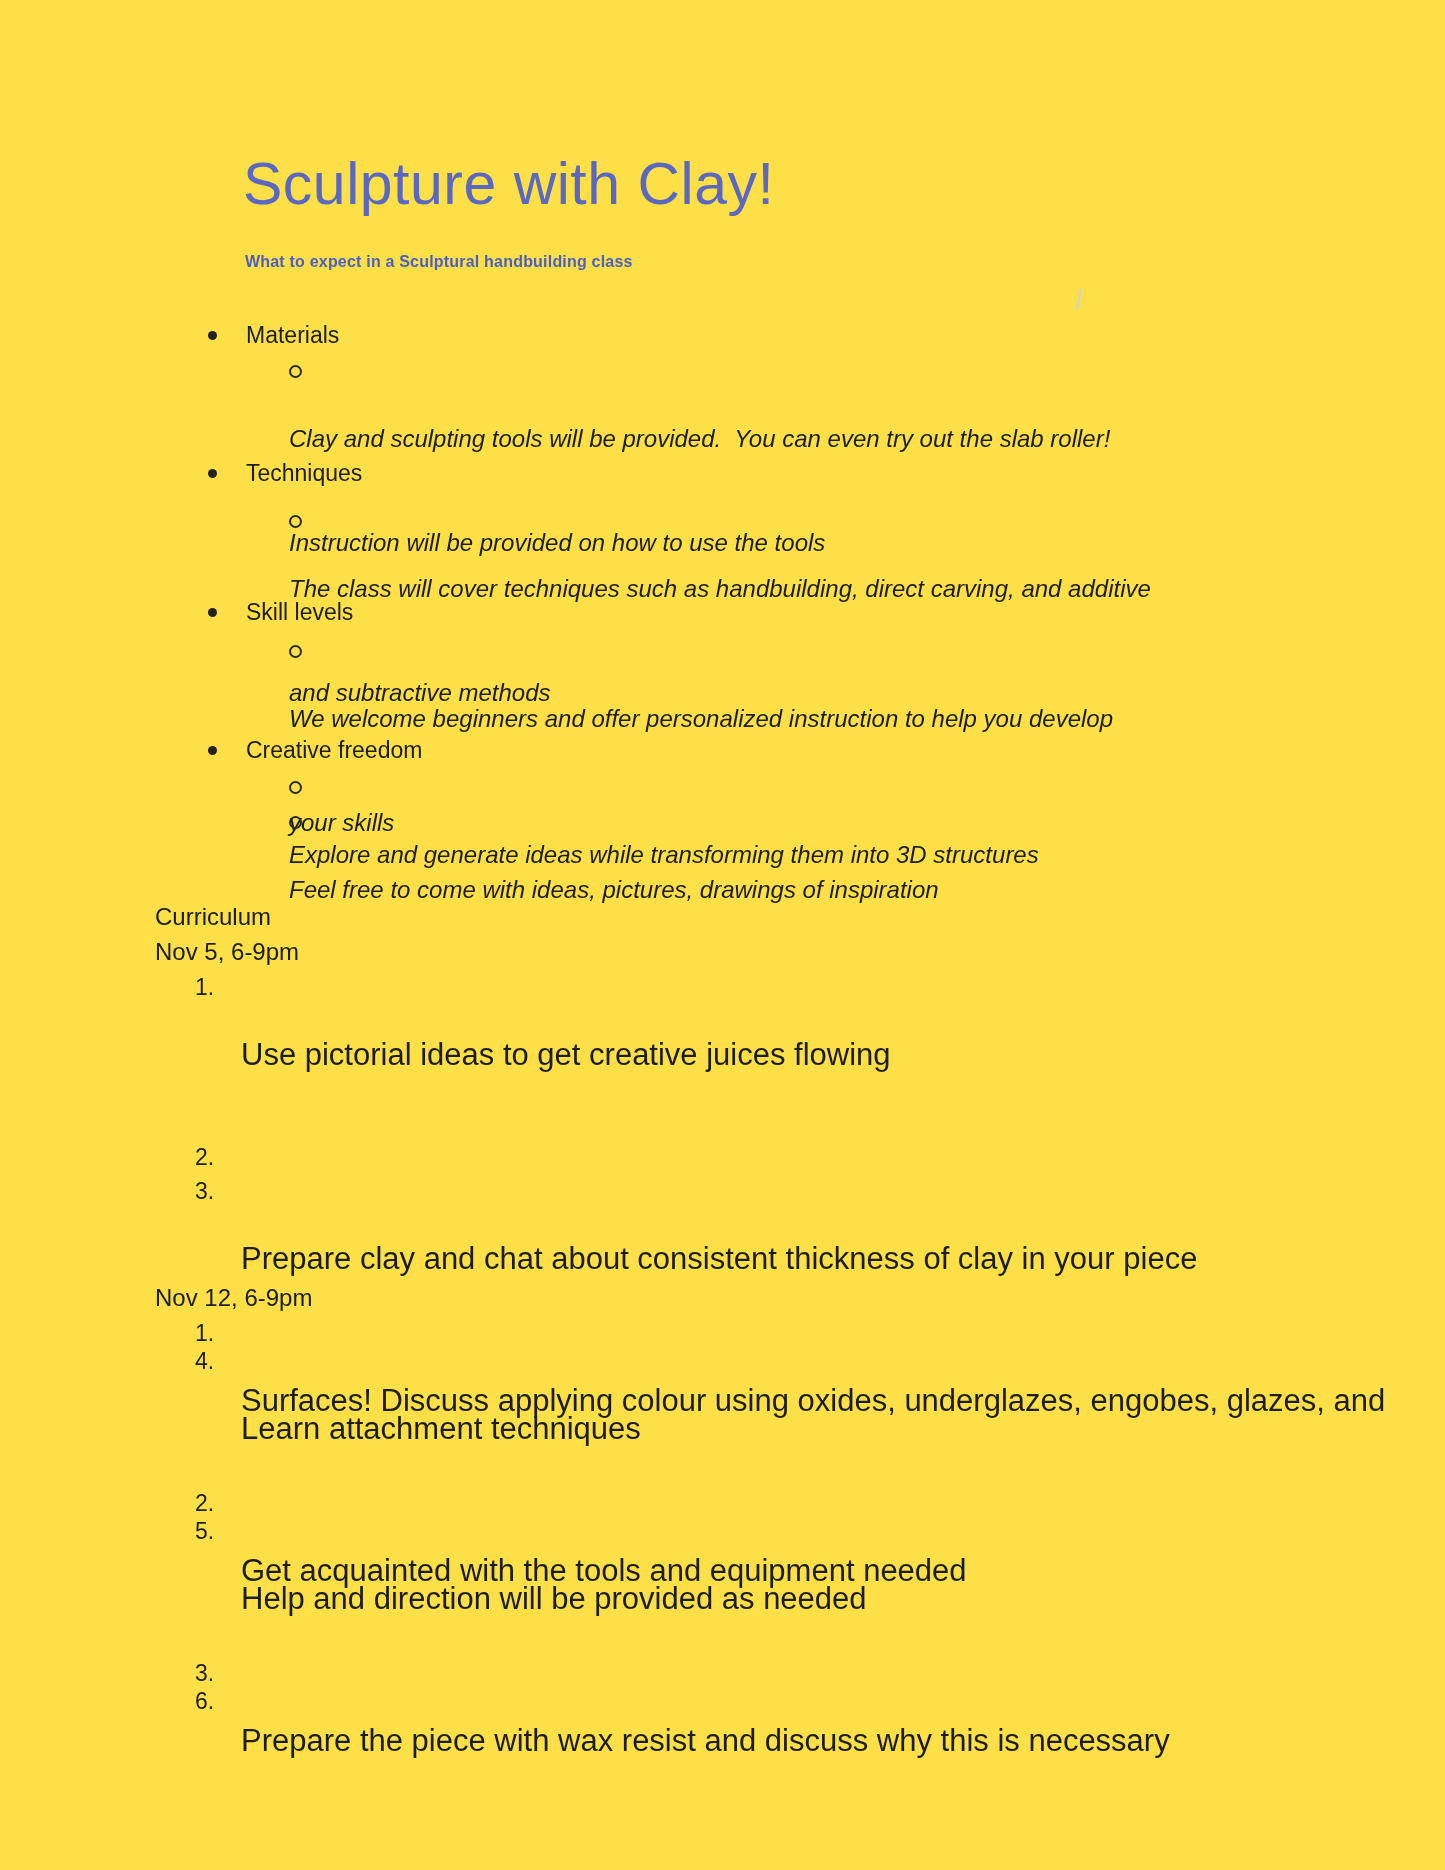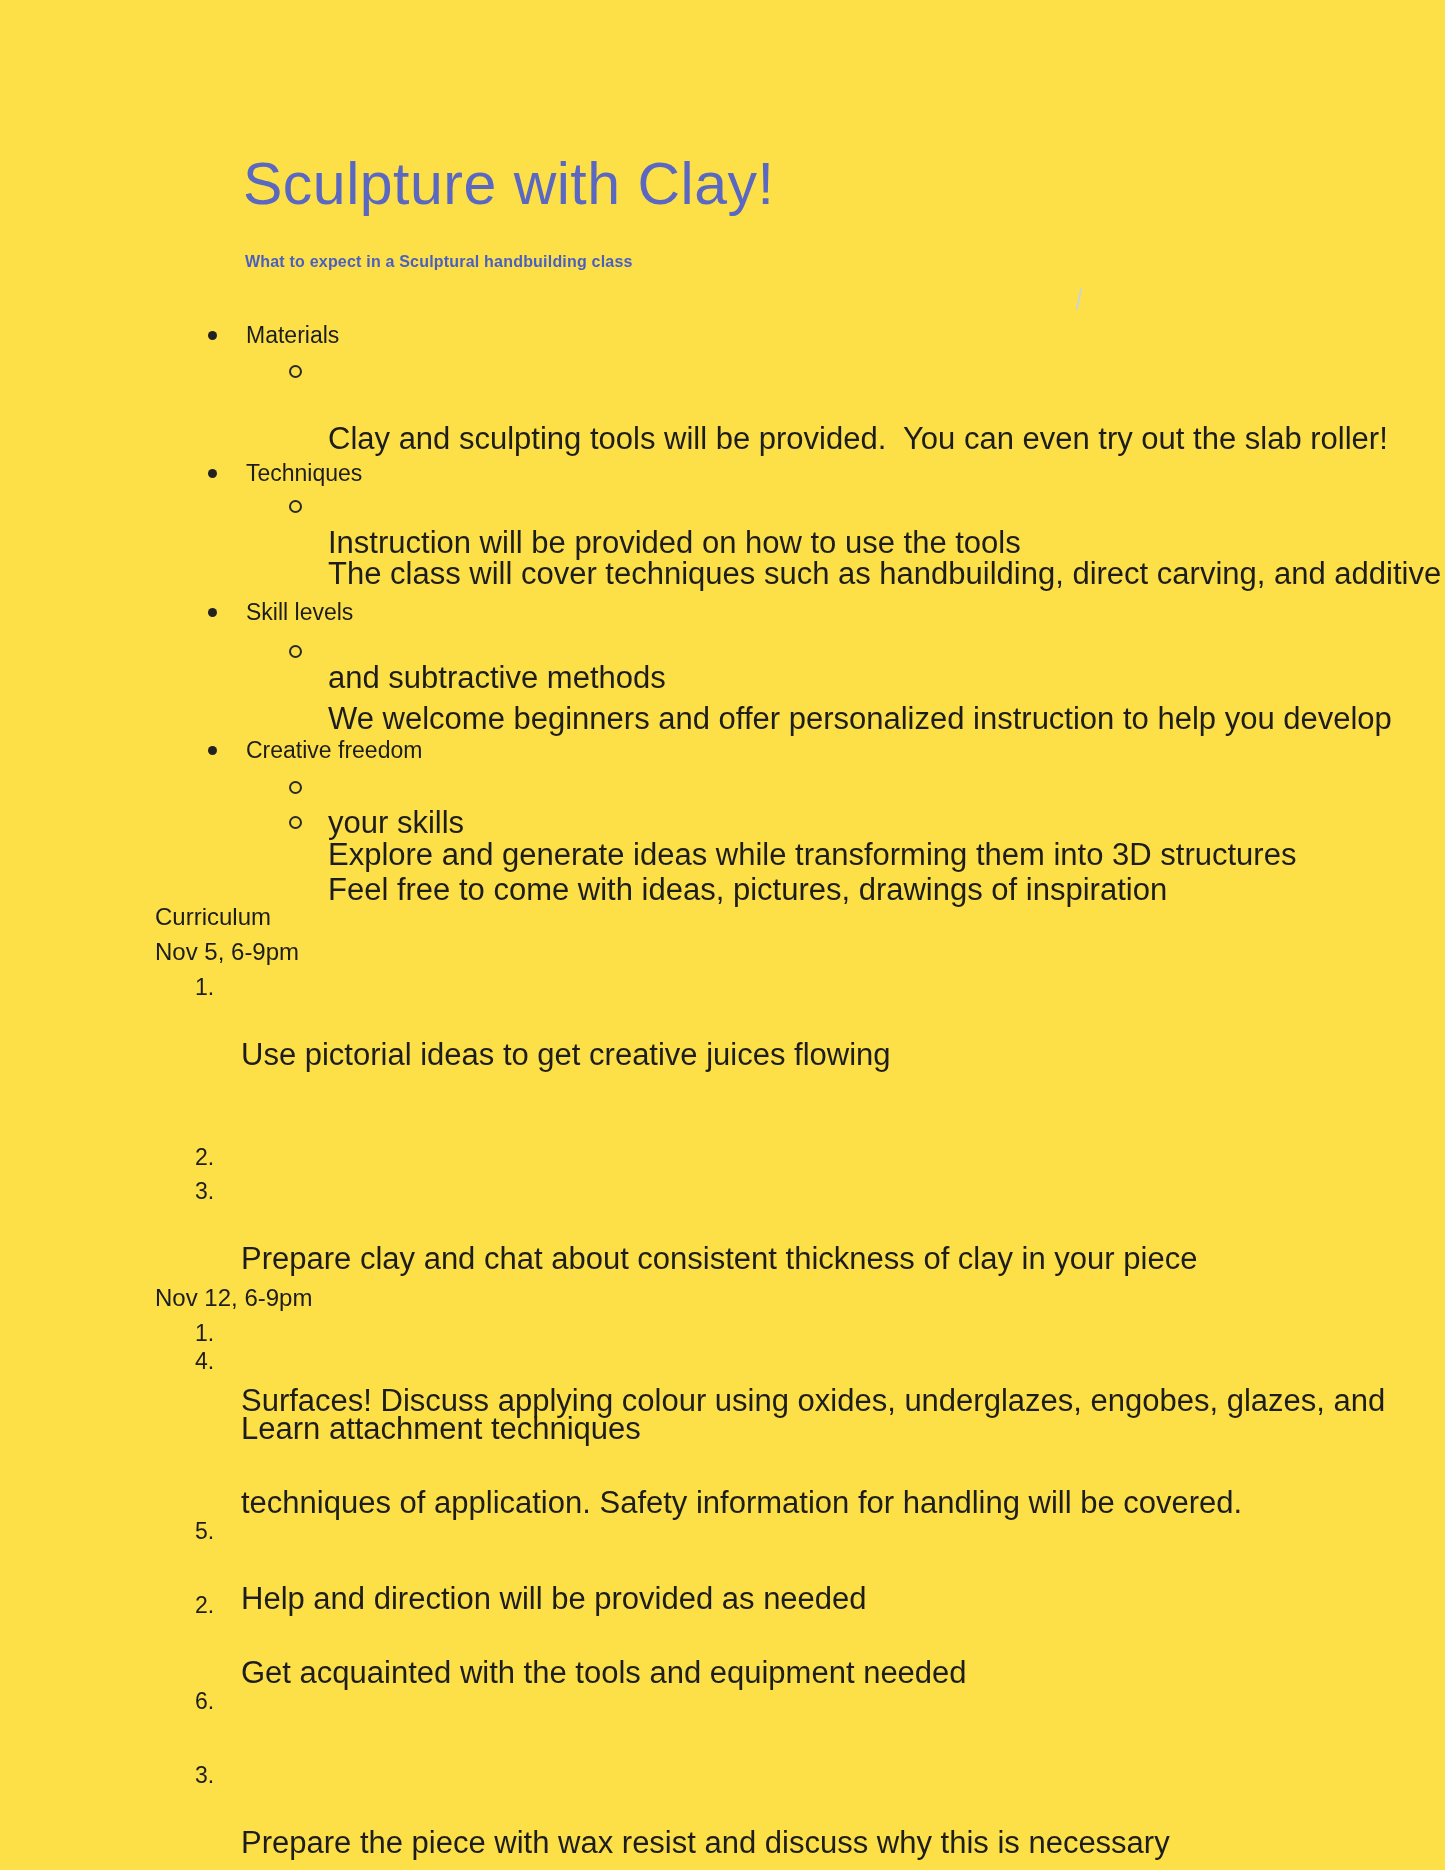--- a/index.html
+++ b/index.html
@@ -41,23 +41,23 @@
     white-space: pre;
   }
   .sub-row { position: absolute; left: 289px; }
   .sub-circle {
     position: absolute; left: 0px; top: 12px;
     width: 9px; height: 9px; border-radius: 50%;
     border: 2px solid #2a2a2a;
     background: transparent;
   }
   .sub-text {
-    margin-left: 39px;
-    font-size: 31px; line-height: 34.5px;
-    white-space: pre;
+    font-size: 24px; line-height: 34.5px;
+    white-space: pre;
+    font-style: italic;
   }
   .plain-line {
     position: absolute; left: 155px;
     font-size: 24px; line-height: 34px;
     white-space: pre;
   }
   .num-list { position: absolute; left: 195px; }
   .num-item { display: flex; align-items: flex-start; }
   .num-label {
     flex: 0 0 46px;
@@ -96,21 +96,21 @@
     <div class="sub-text">
       <span class="line">Clay and sculpting tools will be provided.  You can even try out the slab roller!</span>
       <span class="line">Instruction will be provided on how to use the tools</span>
     </div>
   </div>
 
   <div class="bullet-row" style="top:456px">
     <span class="bullet-dot"></span>
     <div class="bullet-label">Techniques</div>
   </div>
-  <div class="sub-row" style="top:488px">
+  <div class="sub-row" style="top:503px">
     <span class="sub-circle"></span>
     <div class="sub-text">
       <span class="line">The class will cover techniques such as handbuilding, direct carving, and additive</span>
       <span class="line">and subtractive methods</span>
     </div>
   </div>
 
   <div class="bullet-row" style="top:595px">
     <span class="bullet-dot"></span>
     <div class="bullet-label">Skill levels</div>
@@ -180,21 +180,20 @@
 
   </div>
 
   <div class="plain-line" style="top:1281px">Nov 12, 6-9pm</div>
 
   <div class="num-list" style="top:1316px">
     <div class="num-item">
       <span class="num-label">1.</span>
       <div class="num-text">
         <span class="line">Surfaces! Discuss applying colour using oxides, underglazes, engobes, glazes, and</span>
-        <span class="line">techniques of application. Safety information for handling will be covered.</span>
       </div>
     </div>
     <div class="num-item">
       <span class="num-label">2.</span>
       <div class="num-text">
         <span class="line">Get acquainted with the tools and equipment needed</span>
       </div>
     </div>
     <div class="num-item">
       <span class="num-label">3.</span>

